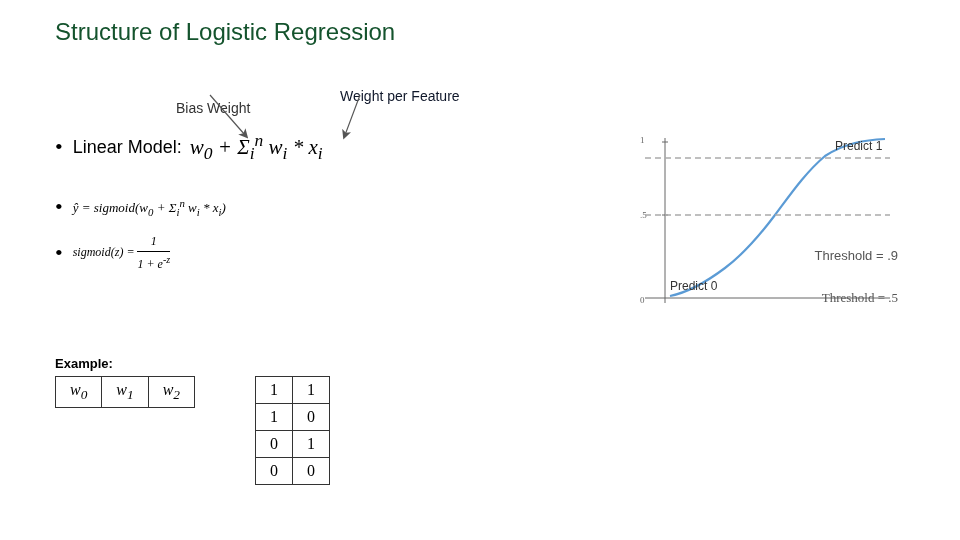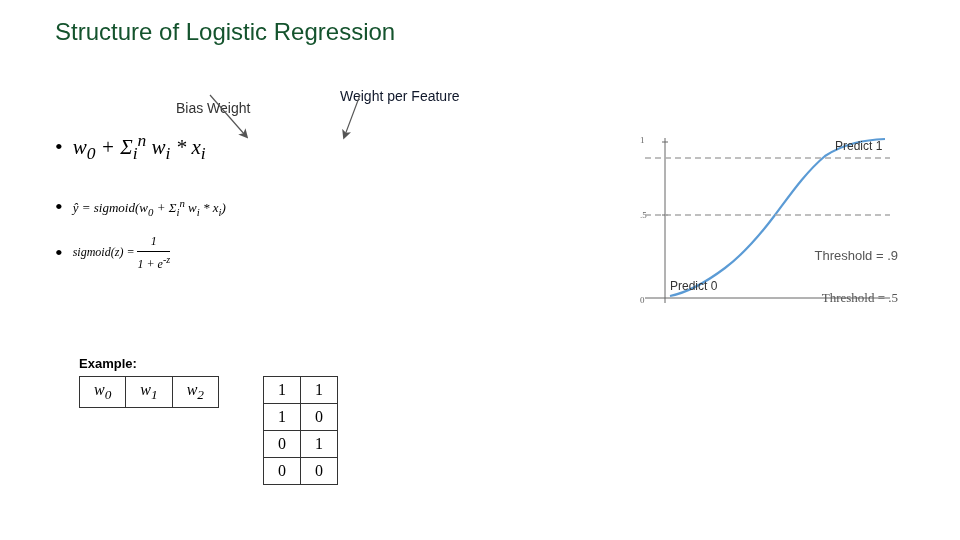--- a/index.html
+++ b/index.html
@@ -59,21 +59,20 @@
       font-size: 22px;
       margin-right: 10px;
       color: #000;
     }
 
     
     .example-section {
       position: absolute;
       bottom: 55px;
       left: 55px;
-      margin-left: 24px;
     }
 
     .example-label {
       font-size: 13px;
       font-weight: bold;
       font-family: Arial, sans-serif;
       margin-bottom: 5px;
     }
 
     table {
@@ -93,21 +92,21 @@
       font-style: italic;
     }
 
     .table-weights {
       margin-right: 30px;
     }
 
     .tables-row {
       display: flex;
       align-items: flex-start;
-      gap: 14px;
+      gap: 30px;
     }
 
     
     .chart-svg {
       position: absolute;
       top: 128px;
       right: 55px;
     }
   </style>
 </head>
@@ -128,20 +127,21 @@
     <marker id="arr" markerWidth="8" markerHeight="8" refX="4" refY="4" orient="auto">
       <path d="M0,0 L8,4 L0,8 L2,4 Z" fill="#555"></path>
     </marker>
   </defs>
 </svg>
 
 <div class="formulas">
 
   <div class="formula-line" style="margin-top:10px;">
     <span class="bullet">•</span>
+    <span style="font-family:Arial,sans-serif;font-size:18px;margin-right:8px;">Linear Model:</span>
     <span style="font-size:21px;font-style:italic;">
       <i>w</i><sub>0</sub> + Σ<sub><i>i</i></sub><sup><i>n</i></sup> <i>w</i><sub><i>i</i></sub> * <i>x</i><sub><i>i</i></sub>
     </span>
   </div>
 
   <div class="formula-line" style="margin-top:30px;">
     <span class="bullet">•</span>
     <span style="font-size:13px;font-style:italic;">
       <i>y</i>̂ = <i>sigmoid</i>(<i>w</i><sub>0</sub> + Σ<sub><i>i</i></sub><sup><i>n</i></sup> <i>w</i><sub><i>i</i></sub> * <i>x</i><sub><i>i</i></sub>)
     </span>

